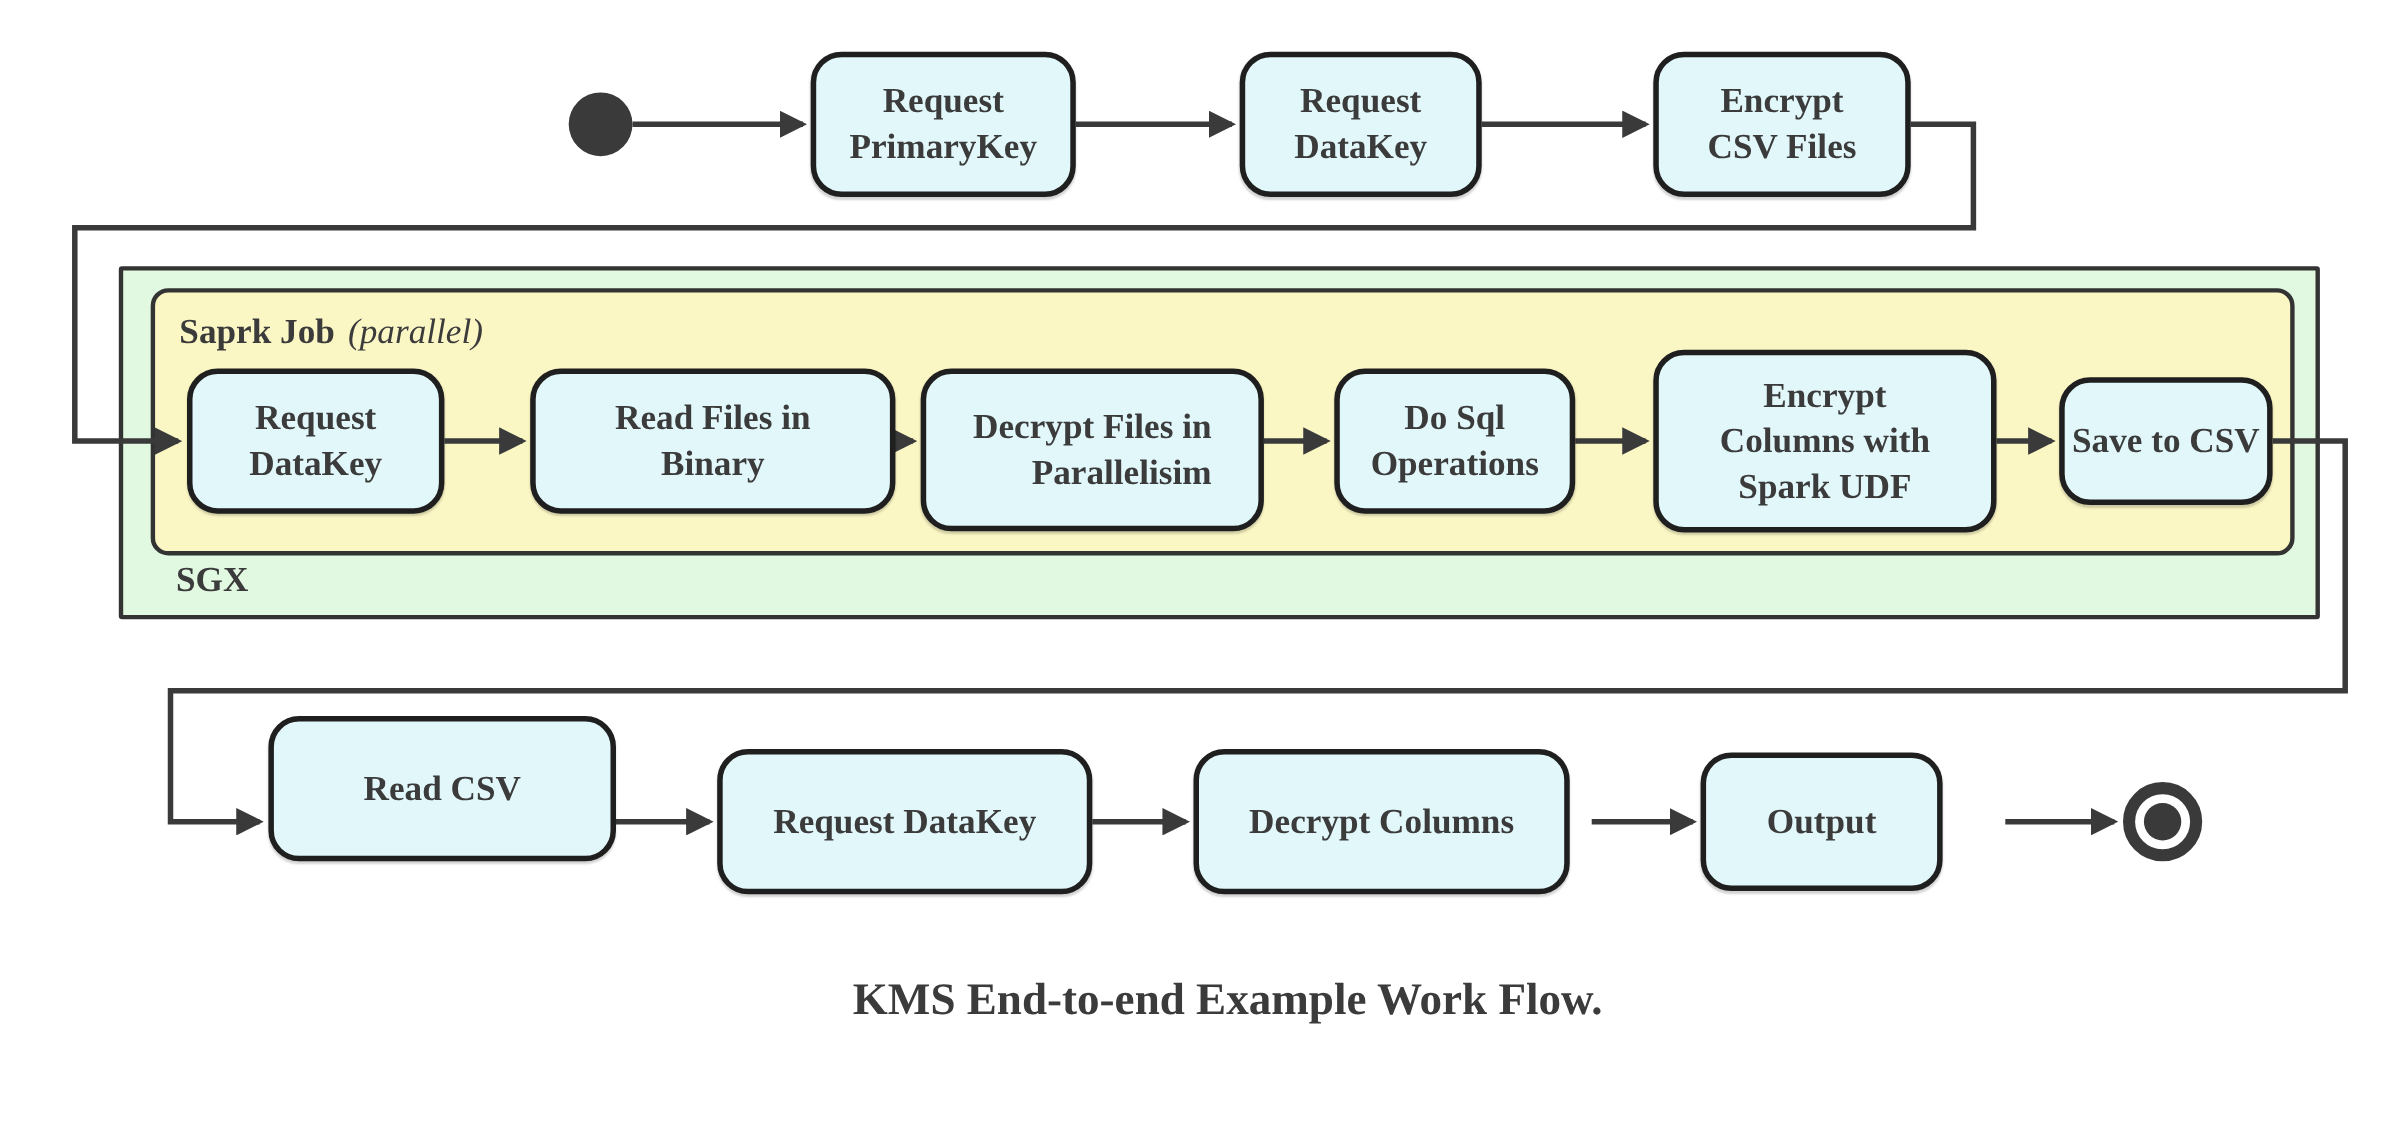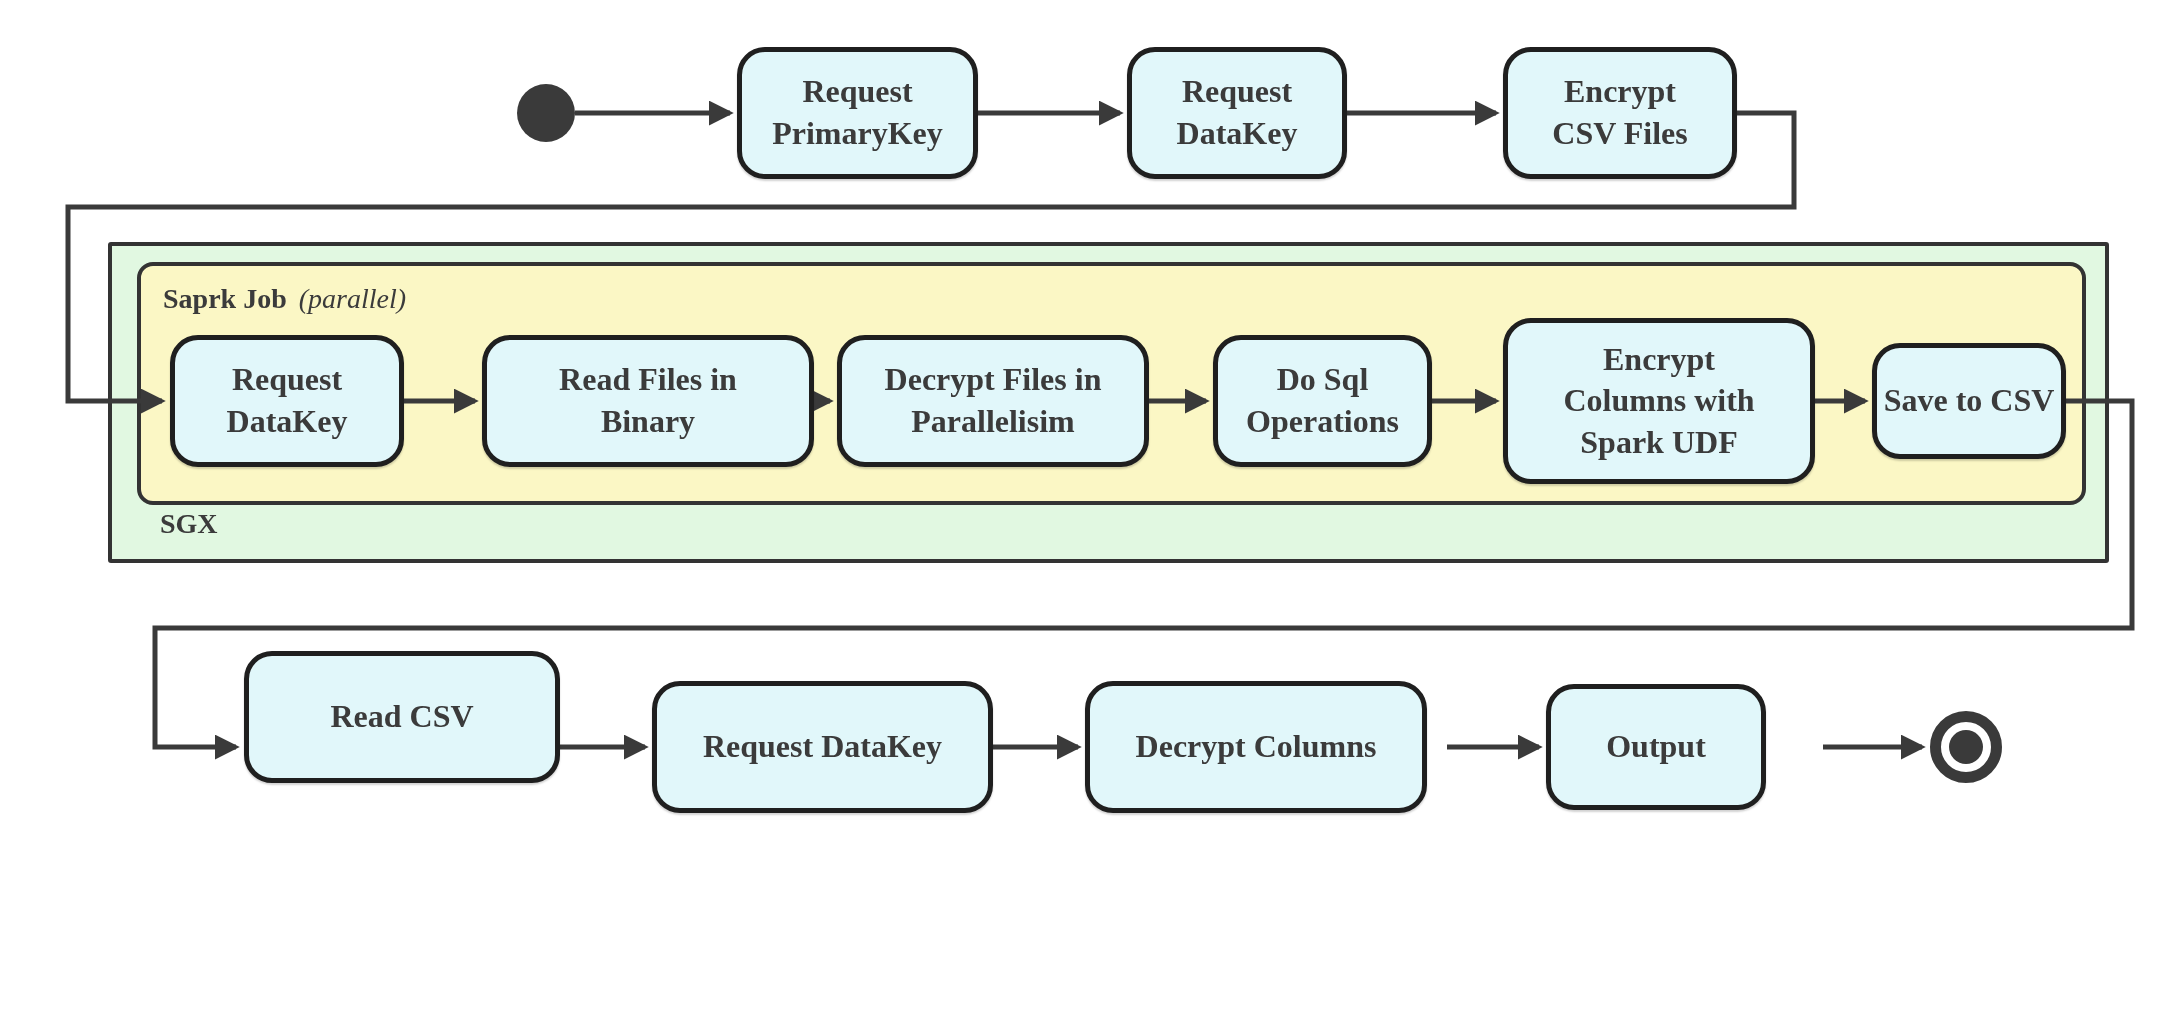--- a/index.html
+++ b/index.html
@@ -29,21 +29,21 @@
   }
   .container.spark {
     left: 137px; top: 262px; width: 1949px; height: 243px;
     background: var(--spark-fill, #fbf7c5);
     border-radius: 16px;
   }
   .container-label {
     position: absolute;
     z-index: 2;
     color: var(--text-color, #3b3b3b);
-    font-size: 28px;
+    font-size: 32px;
     font-weight: bold;
     white-space: nowrap;
   }
   .spark-label { left: 163px; top: 283px; }
   .spark-label .qualifier {
     font-weight: normal;
     font-style: italic;
     margin-left: 12px;
   }
   .sgx-label { left: 160px; top: 508px; }
@@ -165,28 +165,29 @@
 PrimaryKey</div>
   <div class="node" style="left:1127px; top:47px; width:220px; height:132px;">Request
 DataKey</div>
   <div class="node" style="left:1503px; top:47px; width:234px; height:132px;">Encrypt
 CSV Files</div>
 
   <div class="node" style="left:170px;  top:335px; width:234px; height:132px;">Request
 DataKey</div>
   <div class="node" style="left:482px;  top:335px; width:332px; height:132px;">Read Files in
 Binary</div>
-  <div class="node" style="left:837px;  top:335px; width:312px; height:132px;">Decrypt Files in
+  <div class="node" style="left:837px;  top:335px; width:312px; height:148px;text-align:right;">Decrypt Files in
 Parallelisim</div>
   <div class="node" style="left:1213px; top:335px; width:219px; height:132px;">Do Sql
 Operations</div>
   <div class="node" style="left:1503px; top:318px; width:312px; height:166px;">Encrypt
 Columns with
 Spark UDF</div>
   <div class="node" style="left:1872px; top:343px; width:194px; height:116px;">Save to CSV</div>
 
   <div class="node" style="left:244px;  top:651px; width:316px; height:132px;">Read CSV</div>
   <div class="node" style="left:652px;  top:681px; width:341px; height:132px;">Request DataKey</div>
   <div class="node" style="left:1085px; top:681px; width:342px; height:132px;">Decrypt Columns</div>
   <div class="node" style="left:1546px; top:684px; width:220px; height:126px;">Output</div>
 
+  <div class="caption">KMS End-to-end Example Work Flow.</div>
 
 </div>
 
 </body></html>

